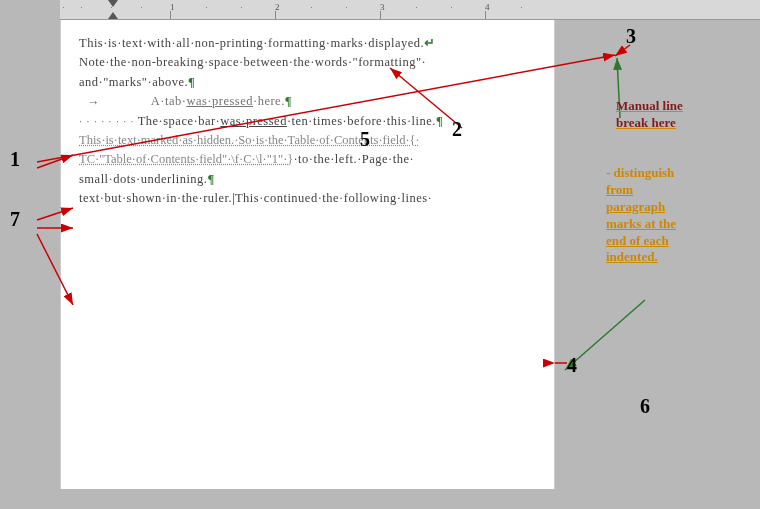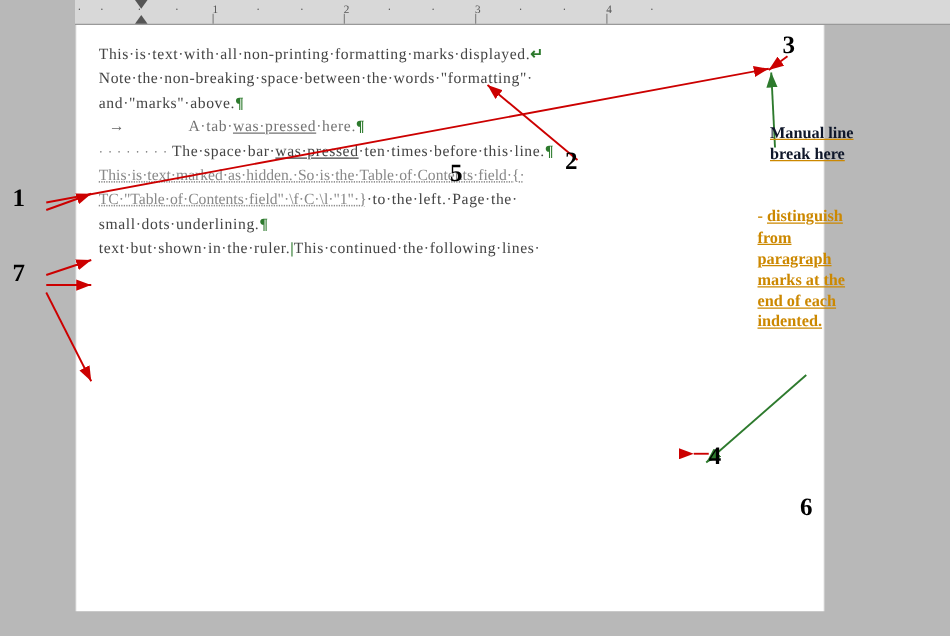--- a/index.html
+++ b/index.html
@@ -54,21 +54,21 @@
 
     <div style="position:absolute;top:0;left:48px;width:0;height:0;border-left:5px solid transparent;border-right:5px solid transparent;border-top:7px solid #555;"></div>
     <div style="position:absolute;bottom:0;left:48px;width:0;height:0;border-left:5px solid transparent;border-right:5px solid transparent;border-bottom:7px solid #555;"></div>
   </div>
 </div>
 
 <div style="position:absolute;top:20px;left:0;width:60px;bottom:0;background:#b8b8b8;"></div>
 
 <div style="position:absolute;top:20px;left:660px;right:0;bottom:0;background:#b8b8b8;"></div>
 
-<div style="position:absolute;top:20px;left:60px;width:600px;bottom:0;background:white;border-left:1px solid #ccc;border-right:1px solid #ccc;">
+<div style="position:absolute;top:20px;left:60px;width:495px;bottom:0;background:white;border-left:1px solid #ccc;border-right:1px solid #ccc;">
 
   <div style="padding:14px 15px 10px 18px;font-family:'Times New Roman',Times,serif;font-size:12.5px;line-height:1.55;color:#222;">
 
     <div style="position:relative;">
       <span style="color:#444;letter-spacing:0.5px;">This·is·text·with·all·non-printing·formatting·marks·displayed.</span><span style="color:#2d7a2d;font-weight:bold;">↵</span>
     </div>
 
     <div>
       <span style="color:#444;letter-spacing:0.5px;">Note·the·non-breaking·space·between·the·words·"formatting"·</span>
     </div>
@@ -149,27 +149,27 @@
 <div style="position:absolute;top:25px;left:626px;font-size:20px;font-weight:bold;color:#000;z-index:20;">3</div>
 
 <div style="position:absolute;top:354px;left:567px;font-size:20px;font-weight:bold;color:#000;z-index:20;">4</div>
 
 <div style="position:absolute;top:128px;left:360px;font-size:20px;font-weight:bold;color:#000;z-index:20;">5</div>
 
 <div style="position:absolute;top:395px;left:640px;font-size:20px;font-weight:bold;color:#000;z-index:20;">6</div>
 
 <div style="position:absolute;top:208px;left:10px;font-size:20px;font-weight:bold;color:#000;z-index:20;">7</div>
 
-<div style="position:absolute;top:98px;left:616px;color:#0f172a;font-size:13px;font-weight:bold;line-height:1.3;z-index:20;text-decoration:underline;text-decoration-color:#cc8800;font-family:'Times New Roman',Times,serif;">
+<div style="position:absolute;top:98px;left:616px;color:#7f1d1d;font-size:13px;font-weight:bold;line-height:1.3;z-index:20;text-decoration:underline;text-decoration-color:#cc8800;font-family:'Times New Roman',Times,serif;">
   <span>Manual line</span><br>
   <span>break here</span>
 </div>
 
 <div style="position:absolute;top:165px;left:606px;color:#cc8800;font-size:13px;font-weight:bold;line-height:1.3;z-index:20;font-family:'Times New Roman',Times,serif;">
-  <span>- </span><span style="text-decoration:underline;text-decoration-color:#cc8800;">distinguish</span><br>
+  <span>- </span><span style="text-decoration-color:#cc8800;">distinguish</span><br>
   <span style="text-decoration:underline;text-decoration-color:#cc8800;">from</span><br>
   <span style="text-decoration:underline;text-decoration-color:#cc8800;">paragraph</span><br>
   <span style="text-decoration:underline;text-decoration-color:#cc8800;">marks at the</span><br>
   <span style="text-decoration:underline;text-decoration-color:#cc8800;">end of each</span><br>
   <span style="text-decoration:underline;text-decoration-color:#cc8800;">indented.</span>
 </div>
 
 <div style="position:absolute;bottom:0;left:0;right:0;height:20px;background:#b8b8b8;"></div>
 
 </body></html>

